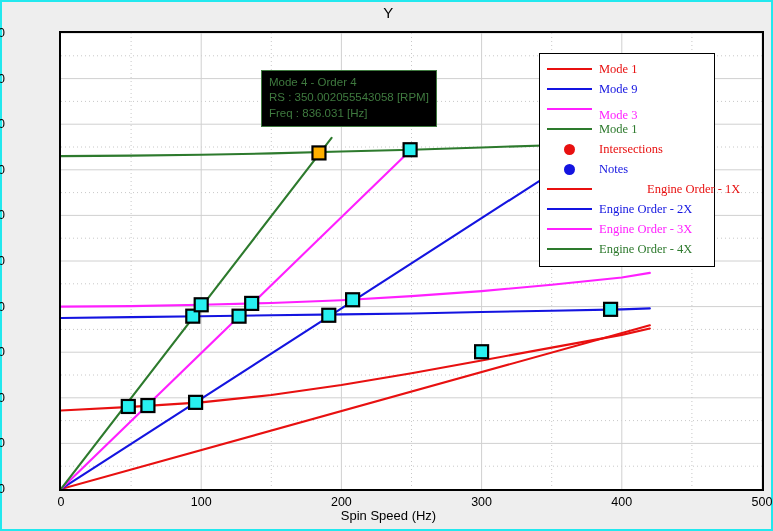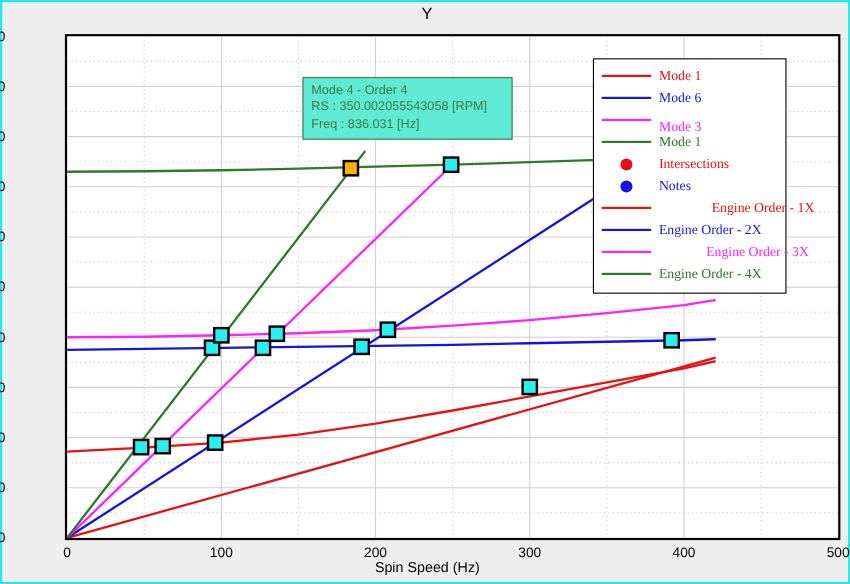--- a/index.html
+++ b/index.html
@@ -40,24 +40,24 @@
     text-align:right;
   }
   .xtick{
     position:absolute;top:493px;
     font-size:12.5px;color:#000;white-space:nowrap;
     transform:translateX(-50%);
   }
   
   #tooltip{
     position:absolute;
-    left:273px;top:68px;
-    background:#5eead4;
+    left:259px;top:68px;
+    background:#000000;
     border:1.5px solid #3f7a3f;
-    padding:4px 22px 5px 7px;
+    padding:4px 7px 5px 7px;
     font-size:11.5px;
     color:#3f7a3f;
     line-height:1.33;
     white-space:nowrap;
     box-sizing:border-box;
   }
   #tooltip div{color:#3f7a3f;}
   
   #legend{
     position:absolute;
@@ -161,21 +161,21 @@
     <div>Freq : 836.031 [Hz]</div>
   </div>
 
   <div id="legend">
       <div class="lgitem">
         <span class="lgswatch" style="border-top-color: rgb(232, 16, 16);"></span>
         <span class="lgtext" style="color: rgb(232, 16, 16);">Mode 1</span>
       </div>
       <div class="lgitem">
         <span class="lgswatch" style="border-top-color: rgb(20, 20, 224);"></span>
-        <span class="lgtext" style="color: rgb(20, 20, 224);">Mode 6</span>
+        <span class="lgtext" style="color: rgb(20, 20, 224);">Mode 9</span>
       </div>
       <div class="lgitem">
         <span class="lgswatch" style="border-top-color: rgb(255, 32, 255);"></span>
         <span class="lgtext" style="color: rgb(255, 32, 255); margin-top: 12px;">Mode 3</span>
       </div>
       <div class="lgitem">
         <span class="lgswatch" style="border-top-color: rgb(45, 122, 45);"></span>
         <span class="lgtext" style="color: rgb(45, 122, 45);">Mode 1</span>
       </div>
       <div class="lgitem">
@@ -193,21 +193,21 @@
       <div class="lgitem">
         <span class="lgswatch" style="border-top-color: rgb(232, 16, 16);"></span>
         <span class="lgtext" style="color: rgb(232, 16, 16); margin-left: 48px;">Engine Order - 1X</span>
       </div>
       <div class="lgitem">
         <span class="lgswatch" style="border-top-color: rgb(20, 20, 224);"></span>
         <span class="lgtext" style="color: rgb(20, 20, 224);">Engine Order - 2X</span>
       </div>
       <div class="lgitem">
         <span class="lgswatch" style="border-top-color: rgb(255, 32, 255);"></span>
-        <span class="lgtext" style="color: rgb(255, 32, 255); margin-left: 43px;">Engine Order - 3X</span>
+        <span class="lgtext" style="color: rgb(255, 32, 255);">Engine Order - 3X</span>
       </div>
       <div class="lgitem">
         <span class="lgswatch" style="border-top-color: rgb(45, 122, 45);"></span>
         <span class="lgtext" style="color: rgb(45, 122, 45);">Engine Order - 4X</span>
       </div>
     </div>
 
 <div class="ytick" style="top: 487px;">0</div>
     <div class="ytick" style="top: 441.4px;">100</div>
     <div class="ytick" style="top: 395.8px;">200</div>

